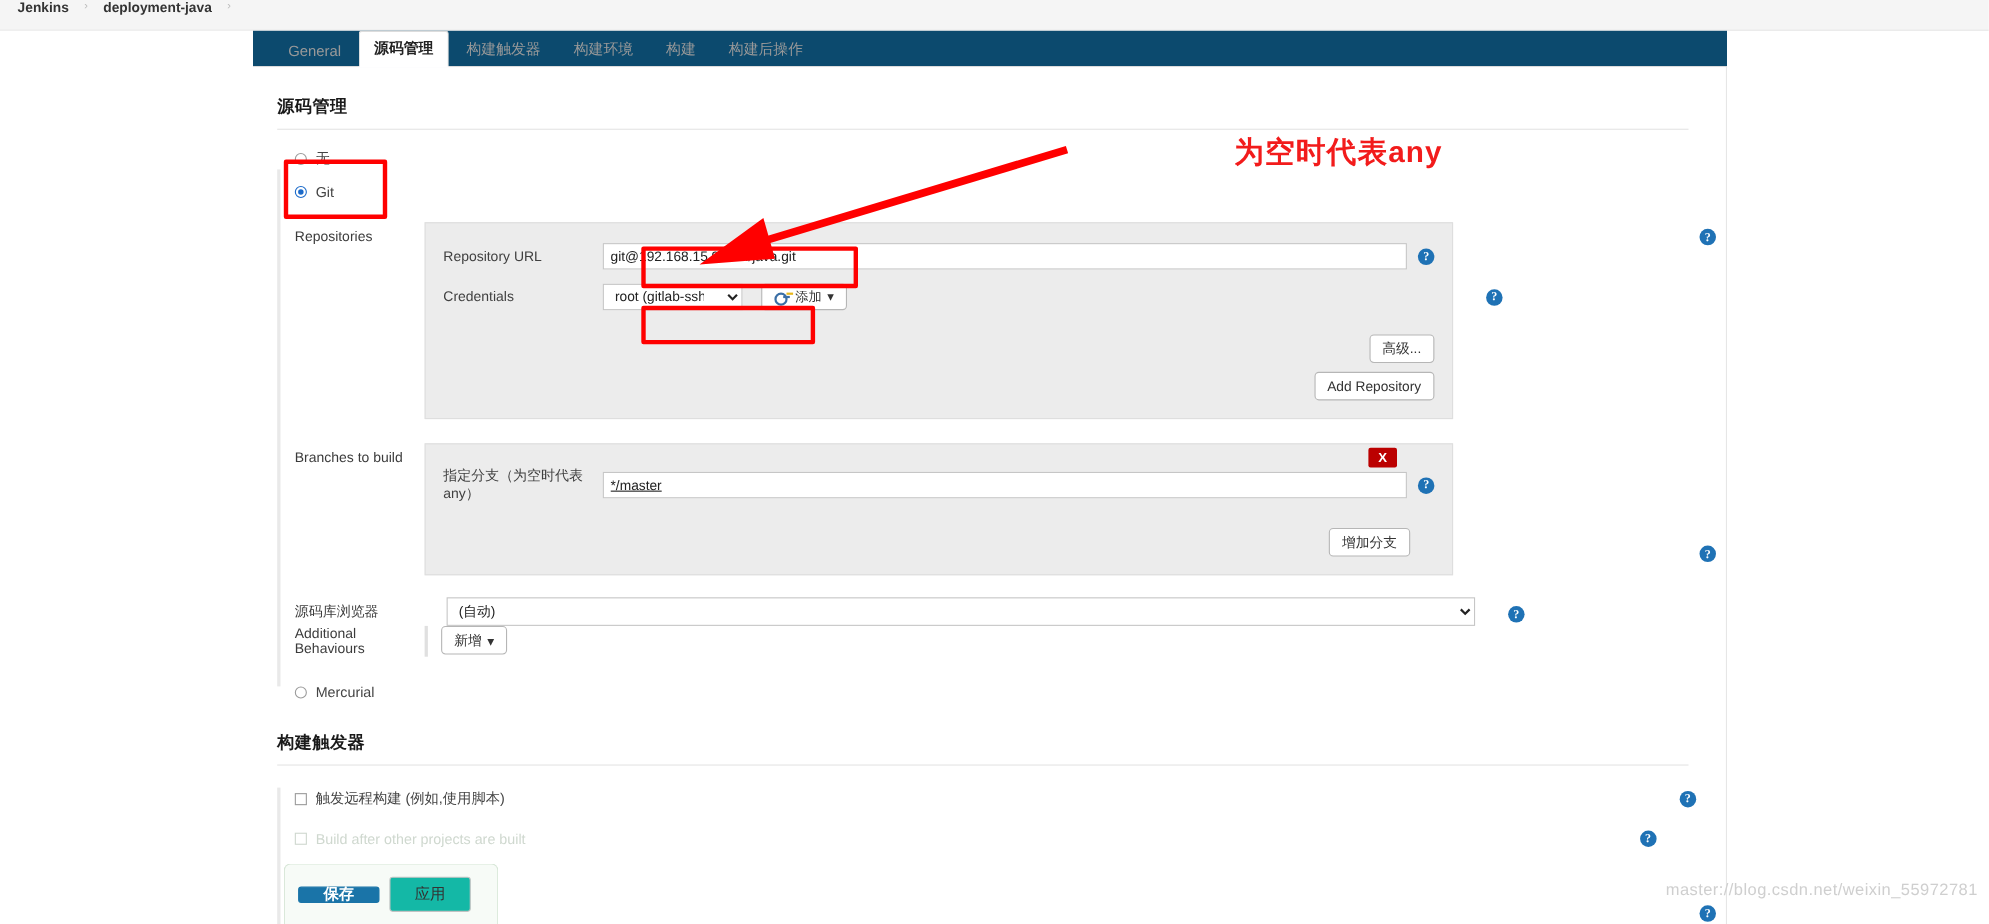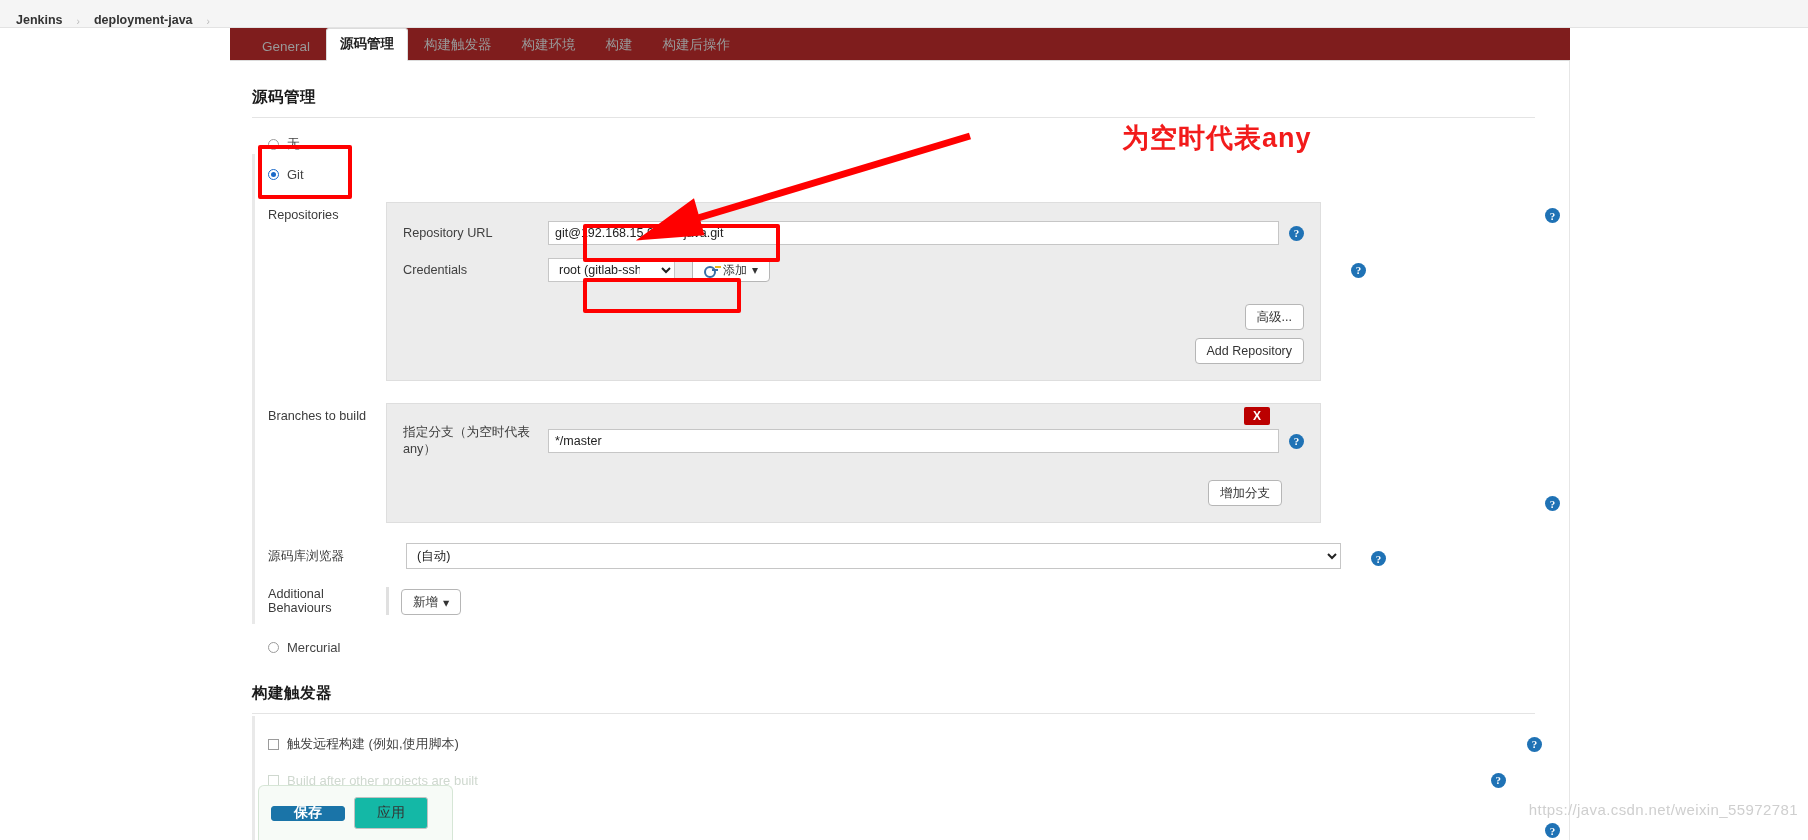--- a/index.html
+++ b/index.html
@@ -6,35 +6,35 @@
   html, body { margin:0; padding:0; }
   body {
     width:1808px; height:840px;
     font-family:"Liberation Sans", sans-serif;
     background:#fff; color:#333; overflow:hidden; position:relative;
   }
 
   
   #breadcrumb-bar{
     height:28px; background:#f5f5f5; border-bottom:1px solid #e3e3e3;
-    display:flex; align-items:flex-end; padding-left:10px; gap:4px;
+    display:flex; align-items:flex-start; padding-left:10px; gap:4px;
   }
   .crumb{ font-size:12.5px; font-weight:bold; color:#333; padding:0 6px; }
   .crumb-sep{ color:#bbb; font-size:10px; padding:0 4px; }
 
   
   #page-body{ position:relative; height:812px; background:#fff; }
 
   
   #left-gutter{ position:absolute; left:0; top:0; width:230px; height:812px; background:#fff; }
 
   
   #tab-bar{
     position:absolute; left:230px; top:0; width:1340px; height:33px;
-    background:#7f1d1d; border-bottom:1px solid #dcdcdc;
+    background:#0c4a6e; border-bottom:1px solid #dcdcdc;
     display:flex; align-items:flex-end; padding-left:18px;
   }
   .tab{
     font-size:13.5px; color:#999; padding:6px 13px 7px 13px; margin-right:2px;
     border:1px solid transparent; border-bottom:none; position:relative; top:1px;
     white-space:nowrap;
   }
   .tab.active{
     background:#fff; color:#222; font-weight:bold;
     border:1px solid #dcdcdc; border-bottom:1px solid #fff; border-radius:3px 3px 0 0;
@@ -221,41 +221,41 @@
 
         </div>
       </div>
 
       <div class="block-row" style="margin-top:22px;">
         <div class="block-label">Branches to build</div>
         <div class="block-body">
 
           <div class="inner-row" style="margin-top:6px; position:relative;">
             <div class="inner-label" style="width:145px;">指定分支（为空时代表any）</div>
-            <input class="text-input" style="width: 745px;" value="*/master">
+            <input class="text-input" style="width: 745px; text-decoration: underline;" value="*/master">
             <span class="help-icon" style="margin-left:10px;">?</span>
             <span class="x-btn" style="position:absolute; right:34px; top:-17px;">X</span>
           </div>
 
           <div class="btn-row-right" style="margin-top:22px; padding-right:22px;align-items:flex-end;">
             <span class="btn">增加分支</span>
           </div>
 
         </div>
       </div>
 
       <div class="block-row" style="margin-top:20px; align-items:center;gap:20px;">
         <div class="block-label" style="padding-top:0;">源码库浏览器</div>
         <select class="text-input" style="width:935px; height:26px;">
           <option>(自动)</option>
         </select>
         <span class="help-icon" style="margin-left:10px; margin-top:5px;">?</span>
       </div>
 
-      <div class="block-row" style="margin-top:18px; align-items:flex-end;">
+      <div class="block-row" style="align-items:flex-start;">
         <div class="block-label" style="padding-top:0;">Additional Behaviours</div>
         <span style="display:inline-block;width:3px;height:28px;background:#e0e0e0;margin-right:12px;"></span>
         <span class="btn">
           <span>新增</span>
           <span>▾</span>
         </span>
       </div>
 
       <div class="radio-row" style="margin-top:20px;">
         <span class="radio"></span>
@@ -296,14 +296,14 @@
     </g>
   </svg>
 
   <div id="annotation-text" style="left:1122px; top:92px;">为空时代表any</div>
 
   <div id="save-bar">
     <span id="save-button">保存</span>
     <span id="apply-button">应用</span>
   </div>
 
-  <div id="watermark">https://java.csdn.net/weixin_55972781</div>
+  <div id="watermark">master://blog.csdn.net/weixin_55972781</div>
 </div>
 
 </body></html>

